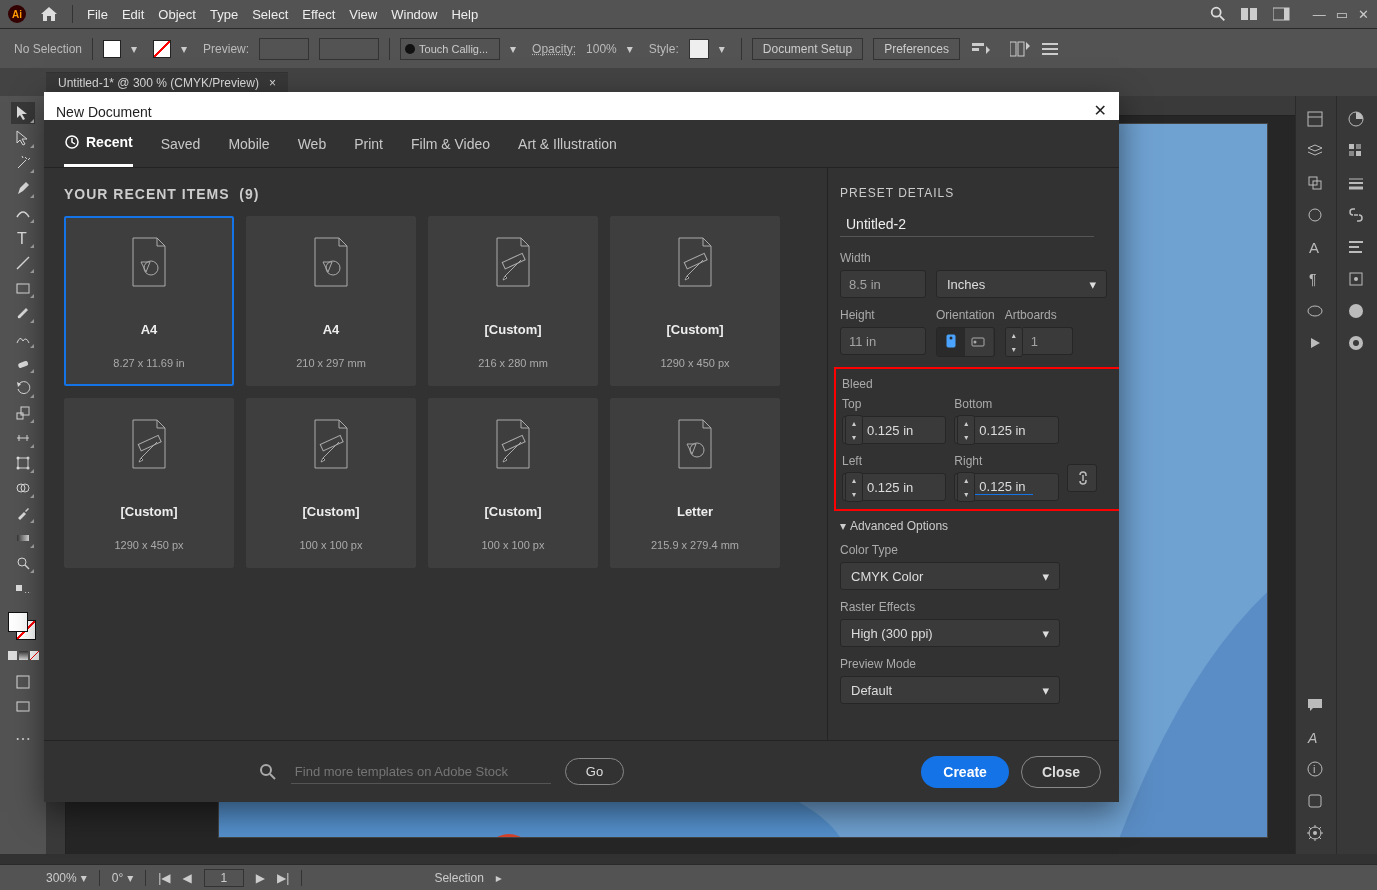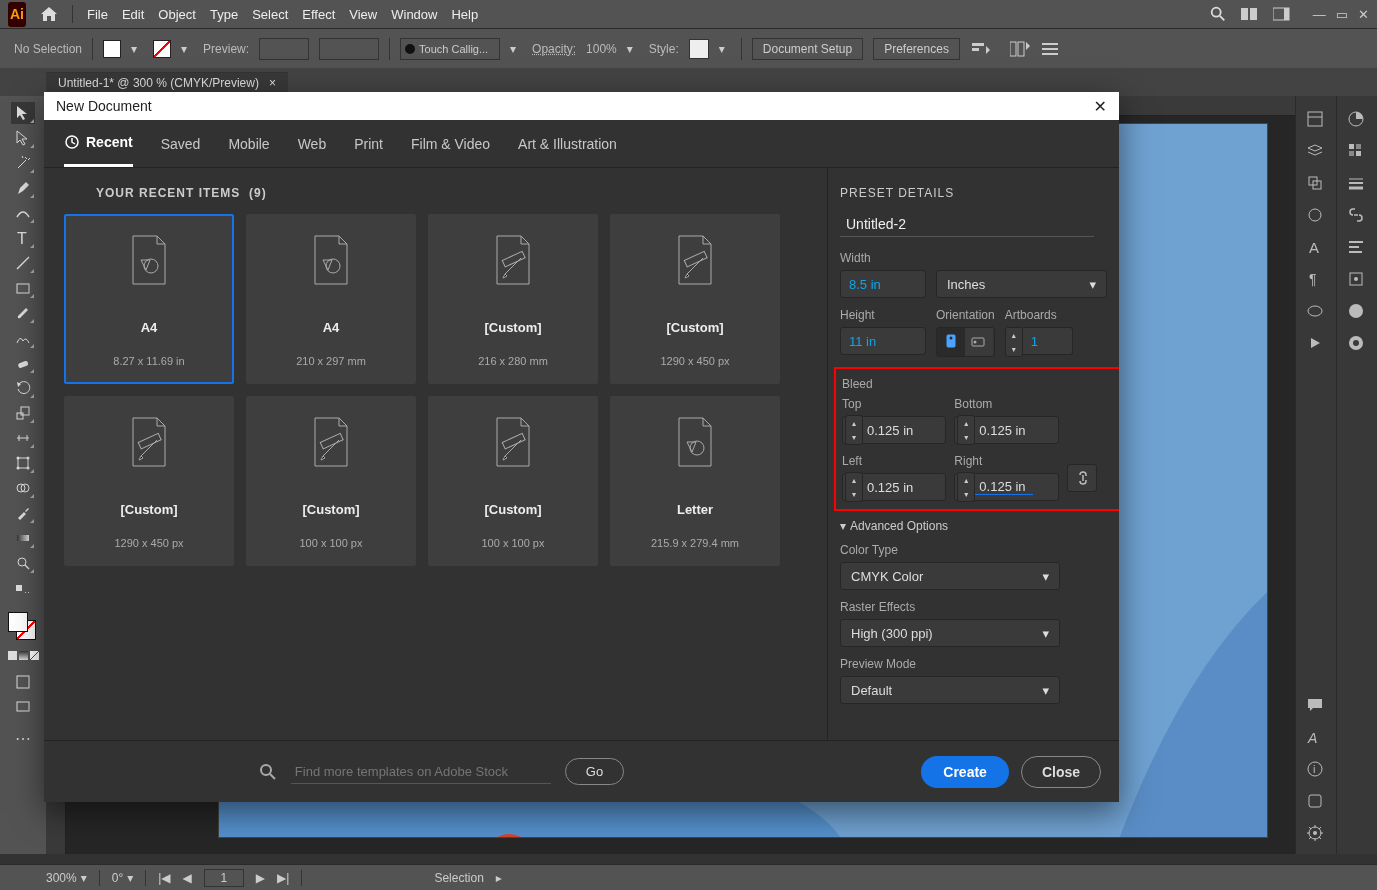--- a/index.html
+++ b/index.html
@@ -1,20 +1,20 @@
 <!DOCTYPE html>
 <html><head>
 <meta charset="utf-8">
 <style>
 * { margin: 0; padding: 0; box-sizing: border-box; font-family: 'Segoe UI', Arial, sans-serif; }
 body { background: #323232; color: #ccc; width: 1377px; height: 890px; overflow: hidden; position: relative; }
 
 
 .menubar { background: #535353; height: 28px; display: flex; align-items: center; padding: 0 8px; gap: 14px; font-size: 13px; }
-.menubar .app-icon { width: 18px; height: 25px; background: #330000; border-radius: 3px; display: flex; align-items: center; justify-content: center; color: #ff9a00; font-size: 14px; font-weight: bold; }
+.menubar .app-icon { width: 18px; height: 18px; background: #330000; border-radius: 9px; display: flex; align-items: center; justify-content: center; color: #ff9a00; font-size: 10px; font-weight: bold; }
 .menubar .menu-item { color: #eee; cursor: pointer; }
 .menubar .spacer { flex: 1; }
 .menubar .win-controls { display: flex; gap: 10px; margin-left: 8px; }
 .menubar .search-icon-top svg { width: 18px; height: 18px; }
 
 
 .controlbar { background: #535353; height: 40px; display: flex; align-items: center; padding: 0 14px; gap: 10px; font-size: 12px; border-top: 1px solid #2a2a2a; }
 .controlbar .label { color: #bbb; }
 .controlbar .swatch { width: 18px; height: 18px; background: #fff; border: 1px solid #222; }
 .controlbar .swatch.red-stroke { background: linear-gradient(135deg, #fff 45%, red 46%, red 54%, #fff 55%); }
@@ -51,42 +51,42 @@
 .ruler-h { position: absolute; left: 0; right: 0; top: 0; height: 20px; background: #3a3a3a; border-bottom: 1px solid #222;}
 .ruler-v { position: absolute; left: 0; top: 0; bottom: 0; width: 20px; background: #3a3a3a; border-right: 1px solid #222;}
 
 
 .statusbar { position: absolute; bottom: 0; left: 0; right: 0; height: 26px; background: #535353; display: flex; align-items: center; padding: 0 46px; gap: 12px; font-size: 12px; border-top: 1px solid #2a2a2a; }
 .statusbar .zoom-box { display: flex; align-items: center; gap: 4px; }
 .statusbar .sep { width: 1px; height: 16px; background: #333; }
 
 
 .modal { position: absolute; left: 44px; top: 92px; width: 1075px; height: 710px; background: #323232; box-shadow: 0 10px 30px rgba(0,0,0,0.5); display: flex; flex-direction: column; z-index: 100; }
-.modal-header { background: #fff; height: 28px; display: flex; align-items: center; padding: 0 12px; color: #222; font-size: 14px; }
+.modal-header { background: #fff; height: 28px; display: flex; align-items: flex-end; padding: 0 12px; color: #222; font-size: 14px; }
 .modal-header .close { margin-left: auto; cursor: pointer; font-size: 16px; }
 .modal-tabs { height: 48px; display: flex; align-items: center; gap: 28px; padding: 0 20px; font-size: 14px; border-bottom: 1px solid #232323; }
 .modal-tabs .mtab { color: #c8c8c8; cursor: pointer; height: 100%; display: flex; align-items: center; gap: 6px; }
 .modal-tabs .mtab.active { border-bottom: 3px solid #fff; color: #fff; font-weight: 600; }
 
 .modal-body { display: flex; flex: 1; overflow: hidden; }
 .presets-panel { flex: 1; padding: 18px 20px; overflow-y: auto; position: relative; }
-.presets-panel .section-title { font-size: 12px; letter-spacing: 1px; color: #ccc; margin-bottom: 14px; font-weight: 600; margin-left: 32px; }
+.presets-panel .section-title { font-size: 14px; letter-spacing: 1px; color: #ccc; margin-bottom: 14px; font-weight: 600; }
 .presets-grid { display: grid; grid-template-columns: repeat(4, 170px); gap: 12px; }
 .preset-card { height: 170px; background: #3e3e3e; border: 1px solid #3e3e3e; border-radius: 2px; display: flex; flex-direction: column; align-items: center; justify-content: center; gap: 20px; cursor: pointer; }
 .preset-card.selected { border: 2px solid #1473e6; }
 .preset-card .picon { width: 48px; height: 56px; display: flex; align-items: center; justify-content: center; margin-bottom: 12px;}
 .preset-card .pname { font-size: 13px; color: #eee; font-weight: 600; }
 .preset-card .psize { font-size: 11px; color: #aaa; }
 
 .details-panel { width: 292px; border-left: 1px solid #232323; padding: 18px 12px; font-size: 13px; overflow: visible; position: relative; }
 .details-panel .dp-title { font-size: 12px; letter-spacing: 1px; color: #ccc; margin-bottom: 12px; }
 .dp-name { width: 95%; background: transparent; border: none; border-bottom: 1px solid #555; color: #eee; font-size: 14px; padding: 4px 6px; margin-bottom: 14px; }
 .dp-row { margin-bottom: 10px; }
 .dp-label { font-size: 12px; color: #aaa; margin-bottom: 5px; display: block; }
-.dp-input { background: #3a3a3a; border: 1px solid #262626; color: #0ea5e9; padding: 5px 8px; font-size: 13px; border-radius: 3px; width: 86px; height: 28px; }
+.dp-input { background: #3a3a3a; border: 1px solid #262626; color: #a3a3a3; padding: 5px 8px; font-size: 13px; border-radius: 3px; width: 86px; height: 28px; }
 .dp-dropdown { background: #3a3a3a; border: 1px solid #262626; color: #ddd; padding: 5px 10px; font-size: 13px; border-radius: 3px; height: 28px; display: flex; align-items: center; justify-content: space-between; cursor: pointer; }
 .dp-cols { display: flex; gap: 10px; }
 .orient-group { display: flex; gap: 0; border: 1px solid #262626; border-radius: 3px; overflow: hidden; }
 .orient-btn { width: 28px; height: 28px; background: #3a3a3a; display: flex; align-items: center; justify-content: center; cursor: pointer; }
 .orient-btn.active { background: #2a2a2a; }
 .stepper { display: flex; flex-direction: column; border: 1px solid #262626; border-radius: 3px; overflow: hidden; }
 .stepper-btn { width: 16px; height: 14px; background: #3a3a3a; display: flex; align-items: center; justify-content: center; cursor: pointer; font-size: 8px; }
 .bleed-section { position: relative; border: 2px solid #ff0000; padding: 8px 6px; margin-left: -6px; margin-right: -22px; margin-bottom: 8px; }
 .bleed-grid { display: grid; grid-template-columns: auto auto auto; gap: 10px 8px; align-items: end;}
 .bleed-input-group { display: flex; align-items: center; background: #3a3a3a; border: 1px solid #262626; border-radius: 3px; height: 28px; padding-left: 2px; }

